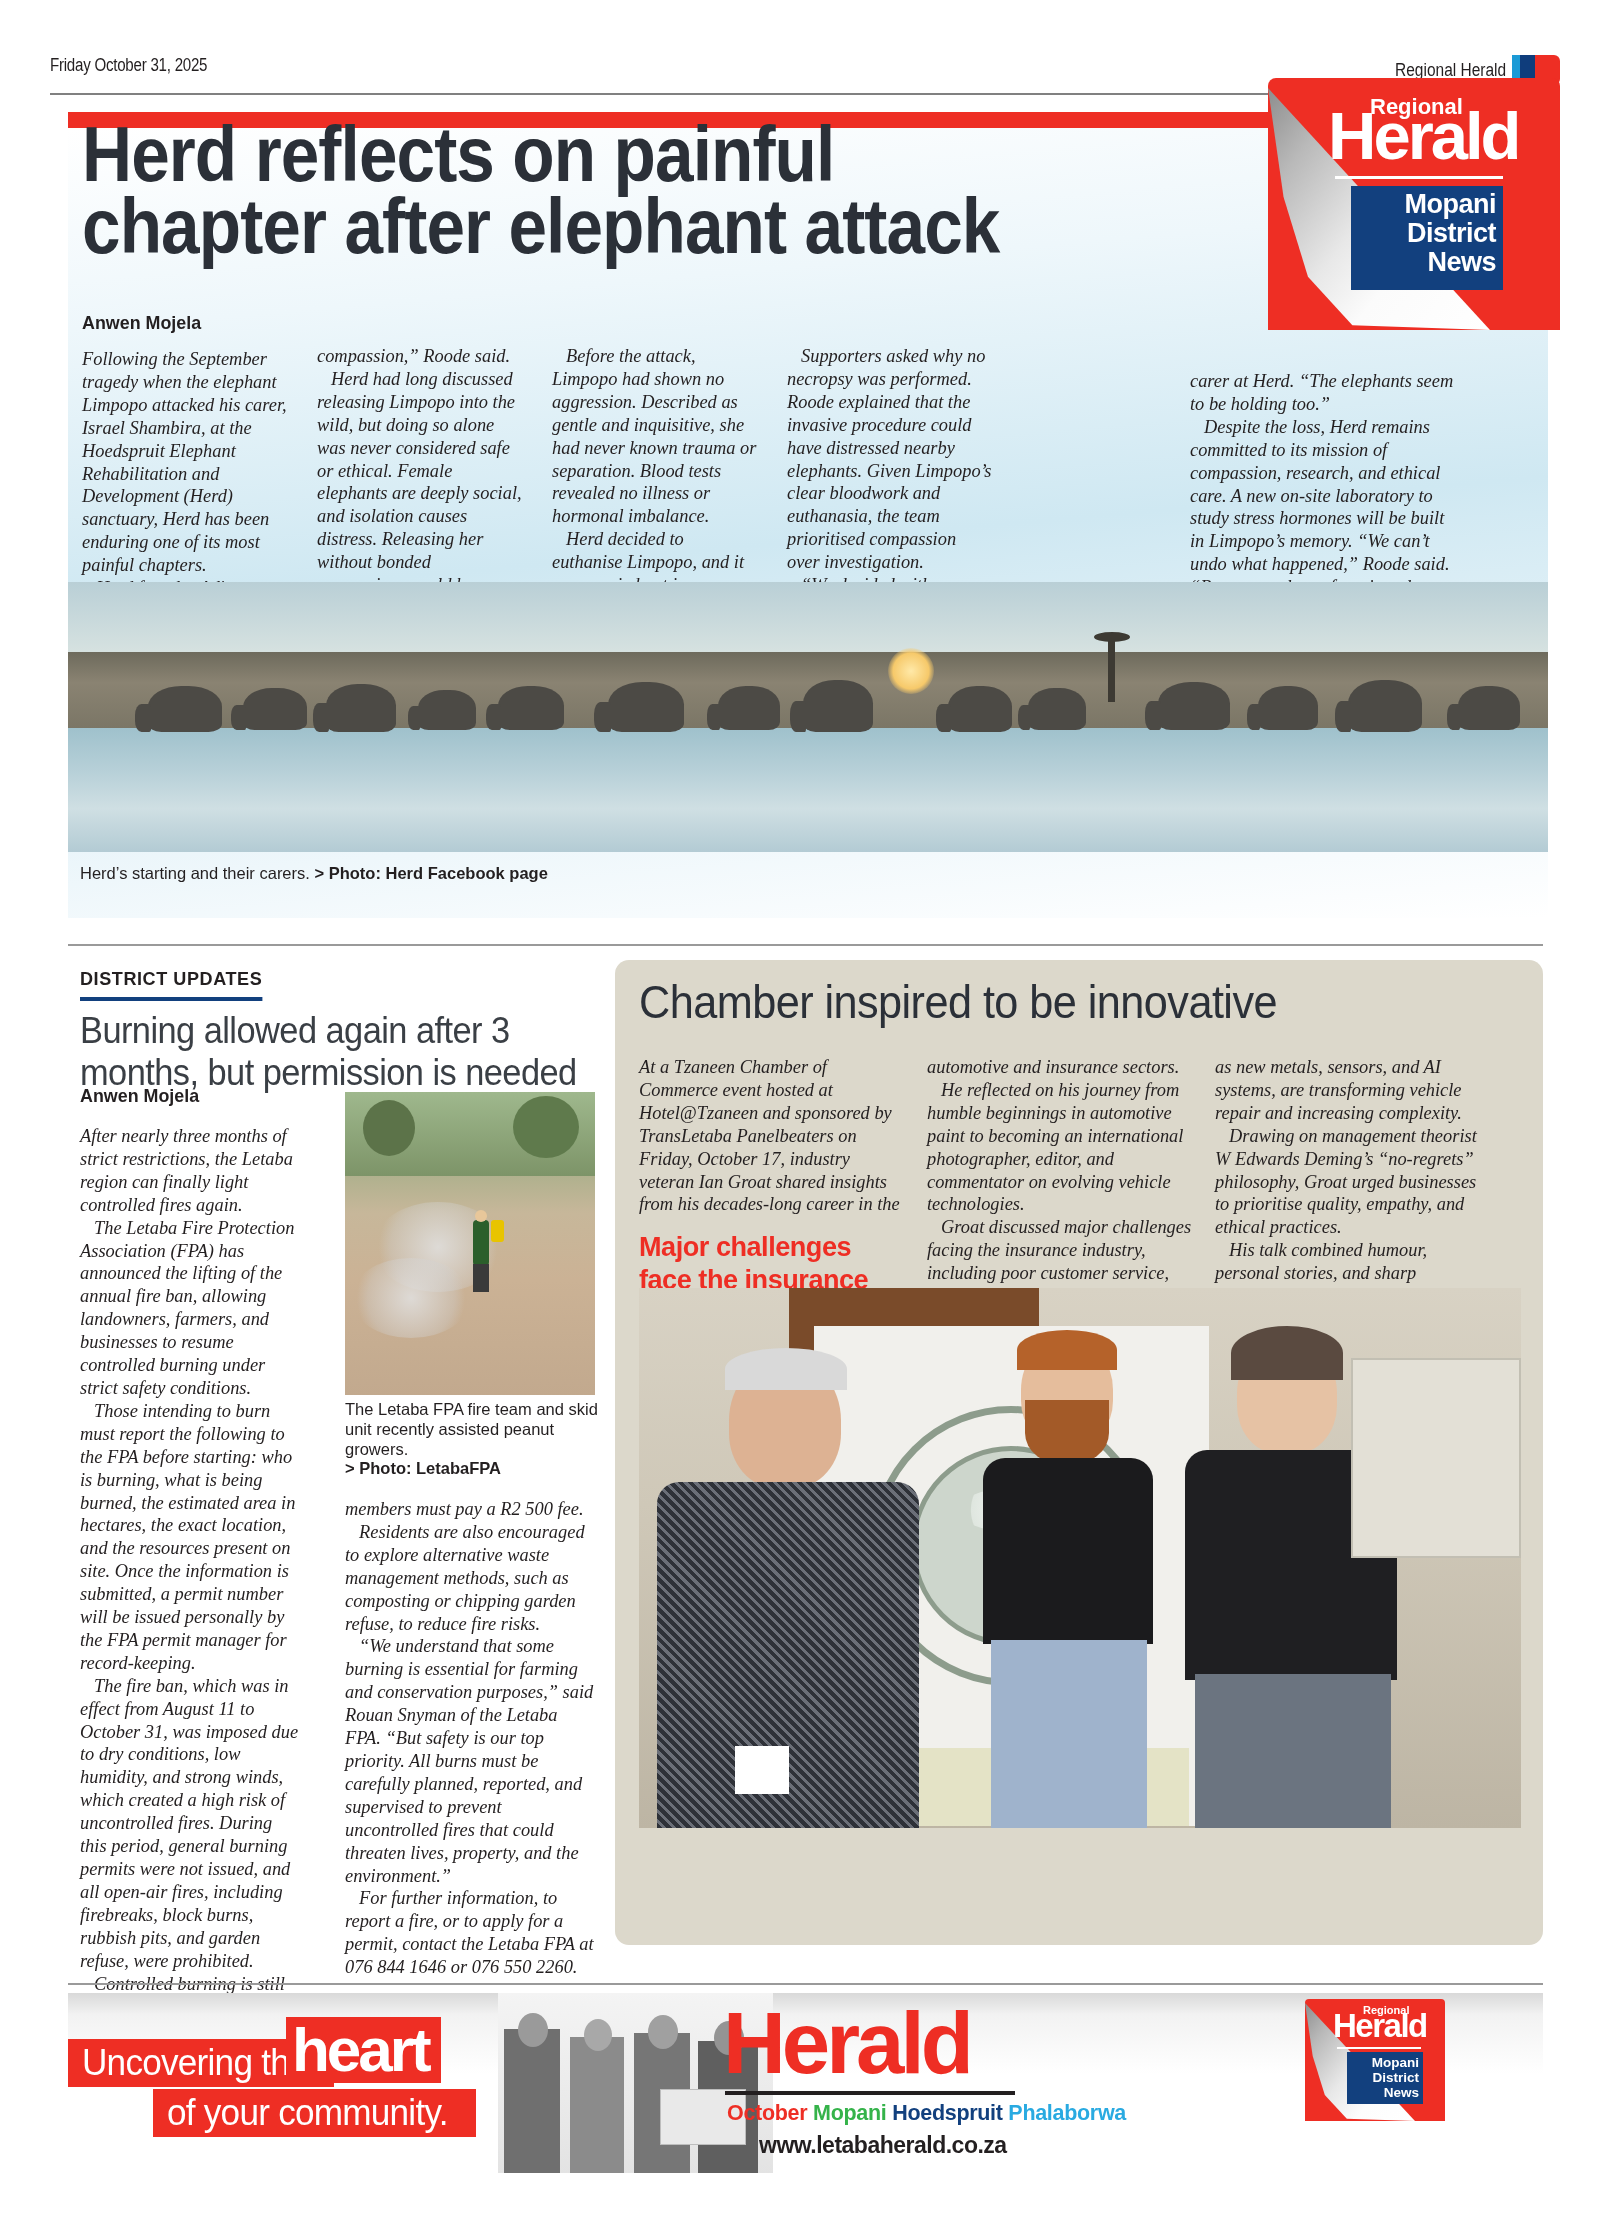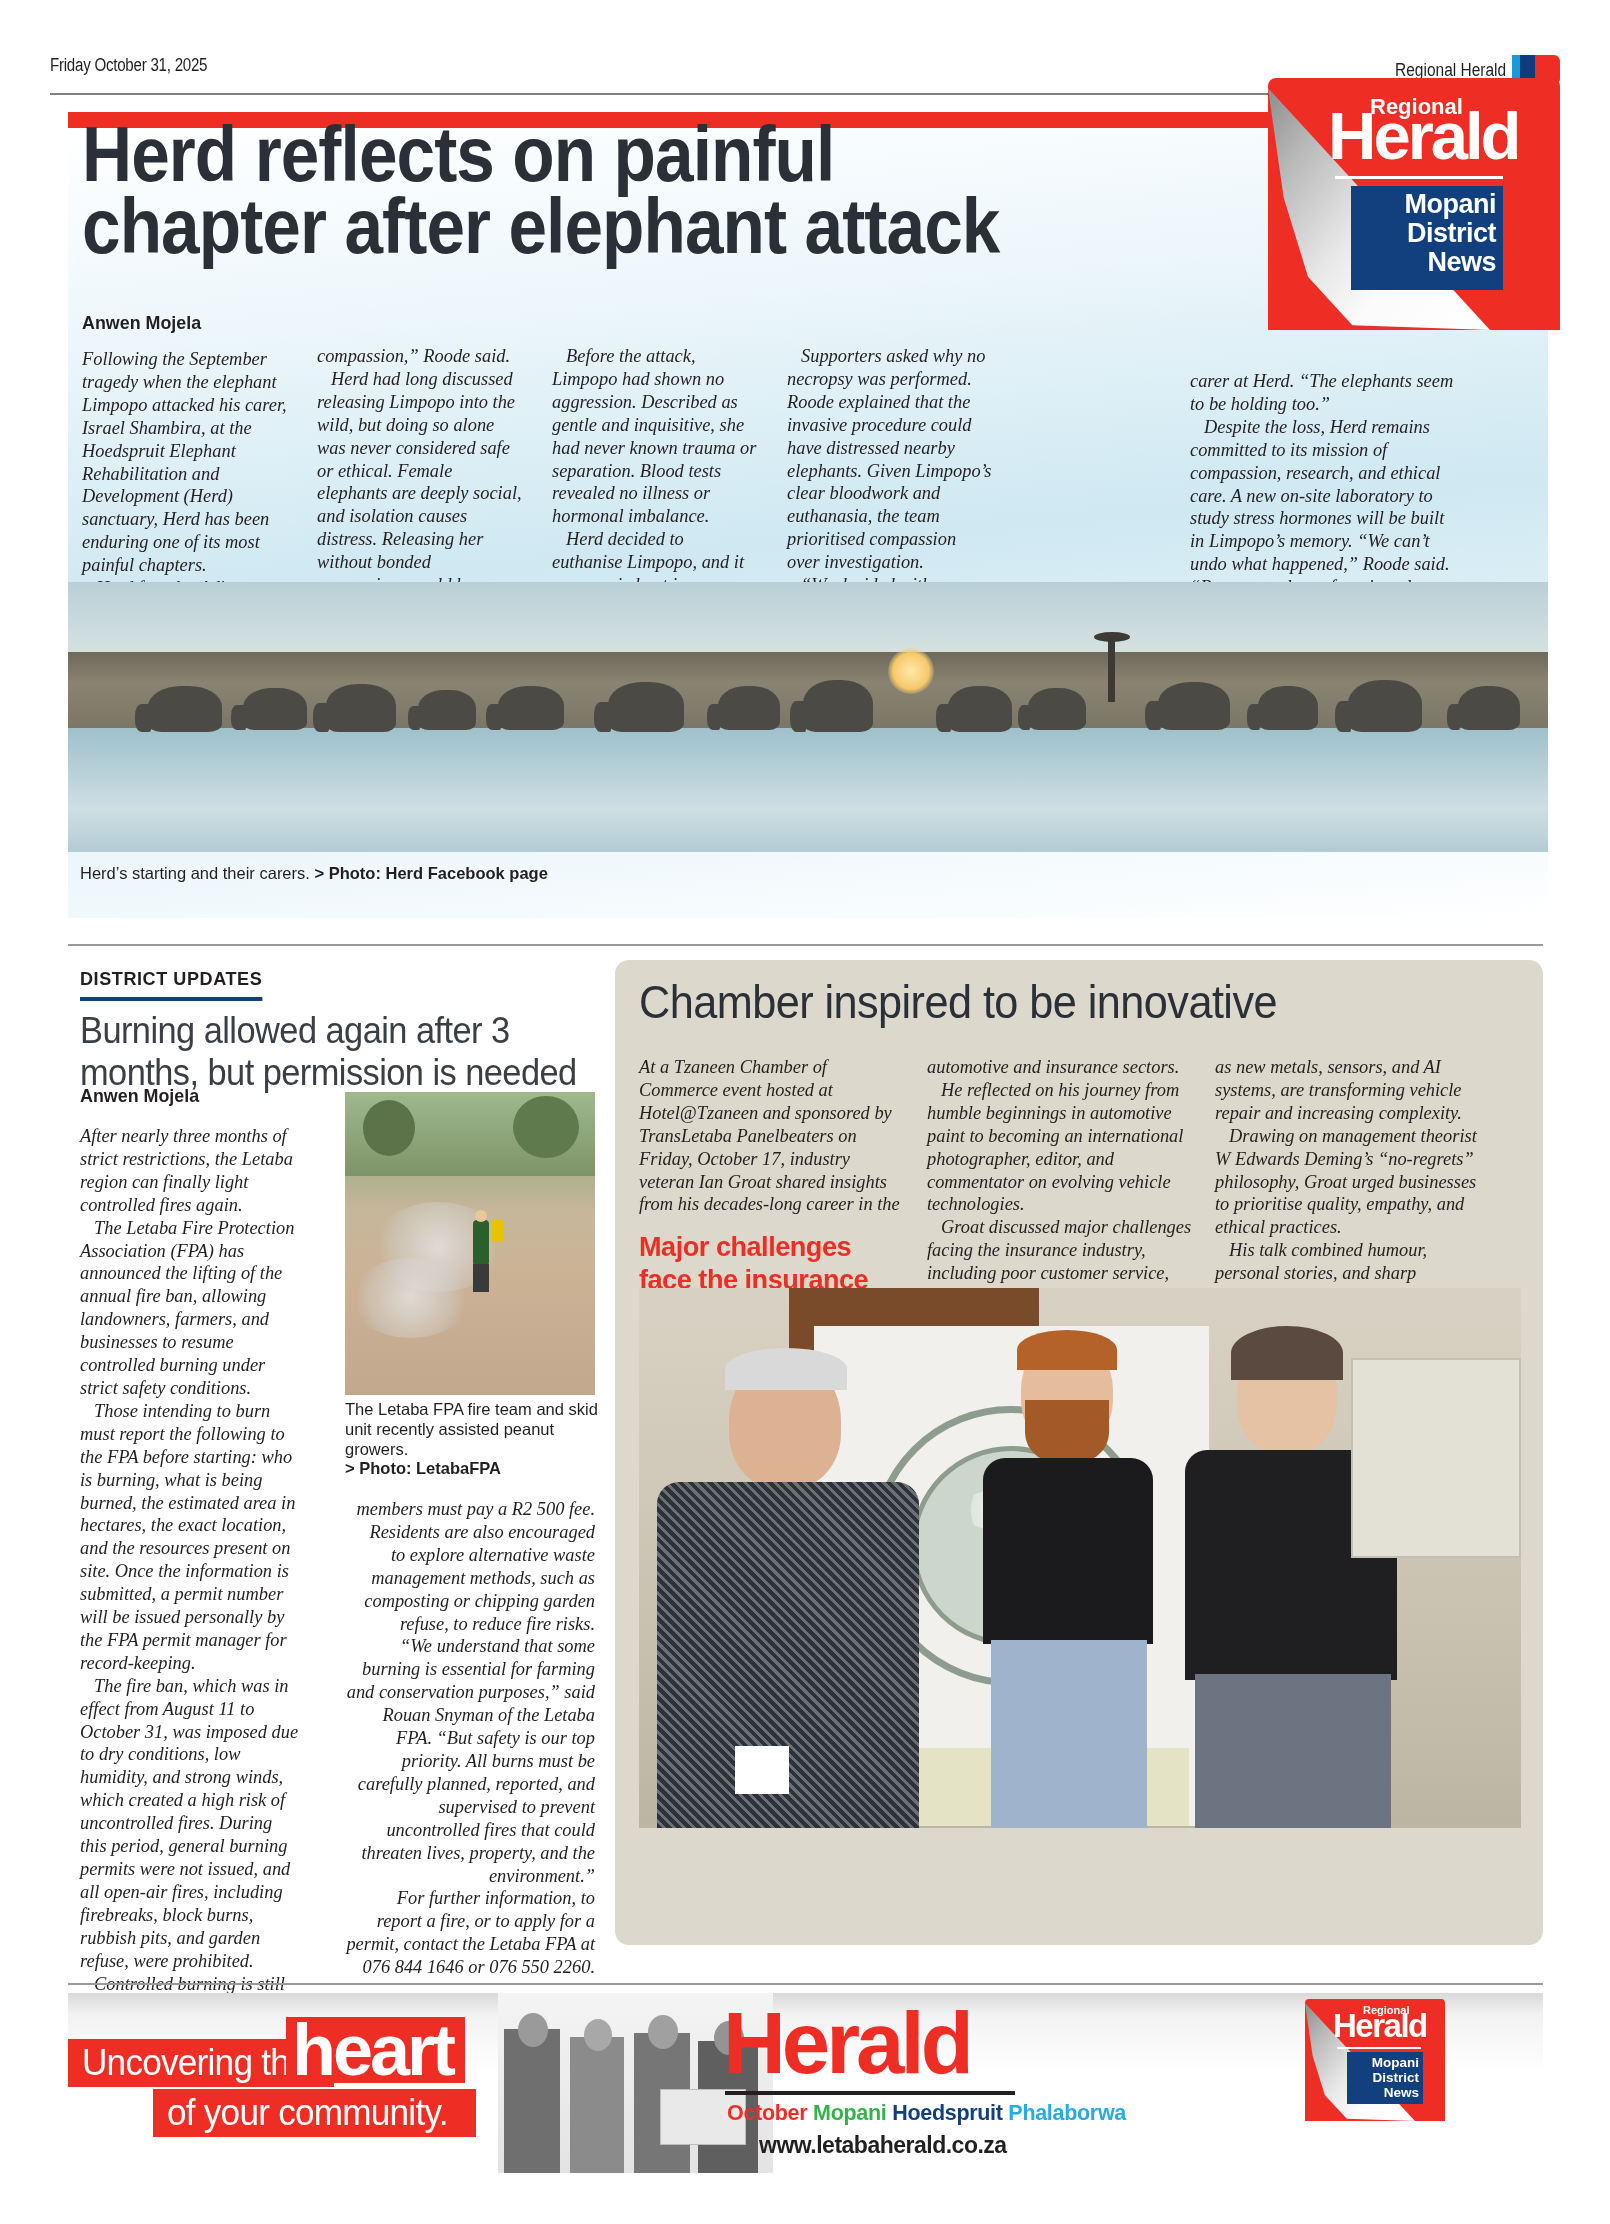--- a/index.html
+++ b/index.html
@@ -138,21 +138,21 @@
     font-family: "Liberation Sans", sans-serif; font-weight: 400;
     font-size: 37px; line-height: 1.13; color: #3a3f45;
     letter-spacing: -0.6px; transform: scaleX(0.93); transform-origin: left top;
   }
   .du-byline {
     position: absolute; left: 80px; top: 1085px;
     font-family: "Liberation Sans", sans-serif; font-weight: 700;
     font-size: 19px; color: #231f20; transform: scaleX(0.94); transform-origin: left top;
   }
   .du-col1 { position: absolute; left: 80px; top: 1125px; width: 220px; }
-  .du-col2 { position: absolute; left: 345px; top: 1498px; width: 250px; text-align: right; }
+  .du-col2 { position: absolute; left: 345px; top: 1498px; width: 250px; }
 
   .fpa-photo {
     position: absolute; left: 345px; top: 1092px; width: 250px; height: 303px;
     overflow: hidden;
   }
   .fpa-caption {
     position: absolute; left: 345px; top: 1400px; width: 255px;
     font-family: "Liberation Sans", sans-serif; font-size: 16.5px; line-height: 1.2; color: #231f20;
   }
   .fpa-caption b { font-weight: 700; }
@@ -204,21 +204,21 @@
     font-family: "Liberation Sans", sans-serif; font-weight: 400;
     font-size: 37px; color: #ffffff; letter-spacing: -0.8px;
     transform: scaleX(0.95); transform-origin: left center;
   }
   .ad-heart {
     position: absolute; left: 218px; top: 24px; height: 66px;
     background: #ee2e24; padding: 0 12px 0 6px; display: flex; align-items: center;
   }
   .ad-heart span {
     font-family: "Liberation Sans", sans-serif; font-weight: 700;
-    font-size: 72px; color: #ffffff; letter-spacing: -3px; line-height: 1;
+    font-size: 62px; color: #ffffff; letter-spacing: -3px; line-height: 1;
   }
   .ad-line2 {
     position: absolute; left: 85px; top: 96px; height: 48px;
     background: #ee2e24; display: flex; align-items: center; padding: 0 14px;
   }
   .ad-line2 span {
     font-family: "Liberation Sans", sans-serif; font-weight: 400;
     font-size: 37px; color: #ffffff; letter-spacing: -0.8px;
     transform: scaleX(0.95); transform-origin: left center;
   }

